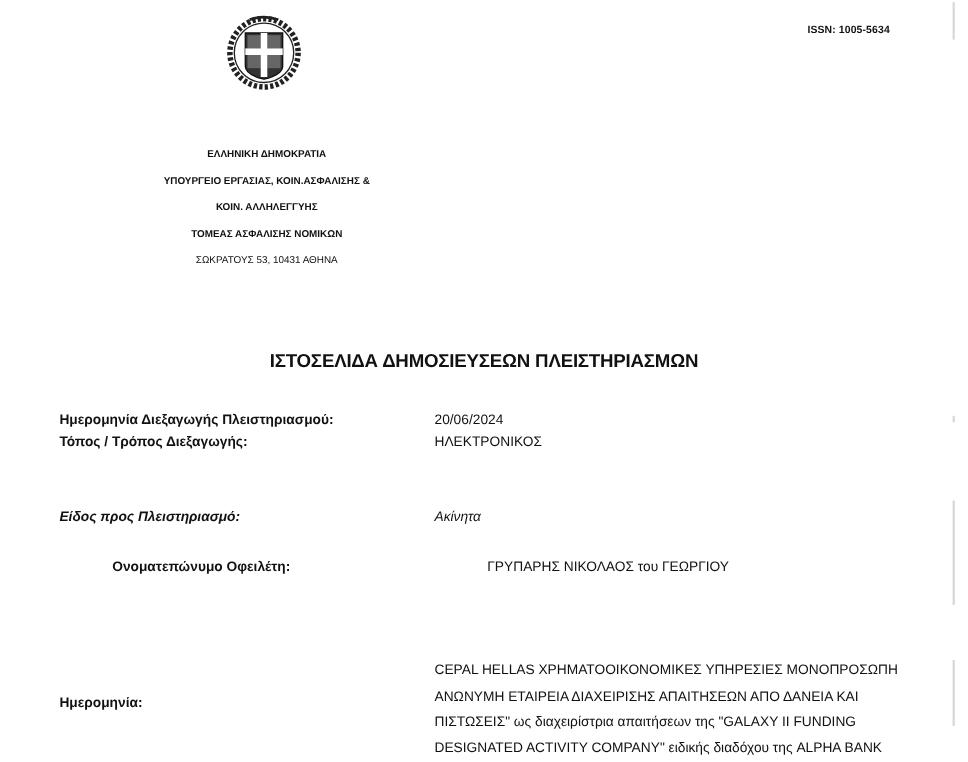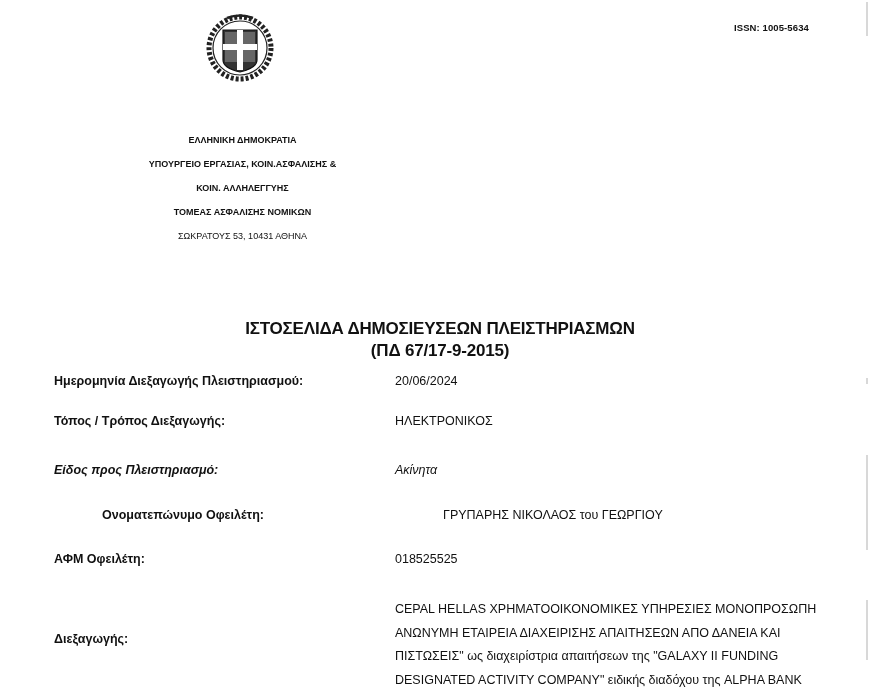--- a/index.html
+++ b/index.html
@@ -131,49 +131,44 @@
   <div class="header-block">
     <div>ΕΛΛΗΝΙΚΗ ΔΗΜΟΚΡΑΤΙΑ</div>
     <div>ΥΠΟΥΡΓΕΙΟ ΕΡΓΑΣΙΑΣ, ΚΟΙΝ.ΑΣΦΑΛΙΣΗΣ &amp;</div>
     <div>ΚΟΙΝ. ΑΛΛΗΛΕΓΓΥΗΣ</div>
     <div>ΤΟΜΕΑΣ ΑΣΦΑΛΙΣΗΣ ΝΟΜΙΚΩΝ</div>
     <div class="last">ΣΩΚΡΑΤΟΥΣ 53, 10431 ΑΘΗΝΑ</div>
   </div>
 
   <div class="title">
     <div>ΙΣΤΟΣΕΛΙΔΑ ΔΗΜΟΣΙΕΥΣΕΩΝ ΠΛΕΙΣΤΗΡΙΑΣΜΩΝ</div>
-    <div>(ΠΔ 67/17-9-2015)</div>
   </div>
 
   <div class="field-row" style="top:374px;">
     <span class="field-label">Ημερομηνία Διεξαγωγής Πλειστηριασμού:</span>
     <span class="field-value">20/06/2024</span>
   </div>
 
-  <div class="field-row" style="top:414px;">
+  <div class="field-row" style="top:394px;">
     <span class="field-label">Τόπος / Τρόπος Διεξαγωγής:</span>
     <span class="field-value">ΗΛΕΚΤΡΟΝΙΚΟΣ</span>
   </div>
 
   <div class="field-row" style="top:463px;font-style:italic;">
     <span class="field-label">Είδος προς Πλειστηριασμό:</span>
     <span class="field-value">Ακίνητα</span>
   </div>
 
   <div class="field-row" style="top:508px;margin-left:48px;">
     <span class="field-label">Ονοματεπώνυμο Οφειλέτη:</span>
     <span class="field-value">ΓΡΥΠΑΡΗΣ ΝΙΚΟΛΑΟΣ του ΓΕΩΡΓΙΟΥ</span>
   </div>
 
-  <div class="field-row" style="top:552px;">
-    <span class="field-label">ΑΦΜ Οφειλέτη:</span>
-    <span class="field-value">018525525</span>
-  </div>
 
-  <div class="petitioner-label">Διεξαγωγής:</div>
+  <div class="petitioner-label">Ημερομηνία:</div>
   <div class="petitioner-text">
     <div>CEPAL HELLAS ΧΡΗΜΑΤΟΟΙΚΟΝΟΜΙΚΕΣ ΥΠΗΡΕΣΙΕΣ ΜΟΝΟΠΡΟΣΩΠΗ</div>
     <div>ΑΝΩΝΥΜΗ ΕΤΑΙΡΕΙΑ ΔΙΑΧΕΙΡΙΣΗΣ ΑΠΑΙΤΗΣΕΩΝ ΑΠΟ ΔΑΝΕΙΑ ΚΑΙ</div>
     <div>ΠΙΣΤΩΣΕΙΣ" ως διαχειρίστρια απαιτήσεων της "GALAXY II FUNDING</div>
     <div>DESIGNATED ACTIVITY COMPANY" ειδικής διαδόχου της ALPHA BANK</div>
   </div>
 
   <div class="scan-mark" style="top:2px;height:34px;"></div>
   <div class="scan-mark" style="top:378px;height:6px;"></div>
   <div class="scan-mark" style="top:455px;height:95px;"></div>

